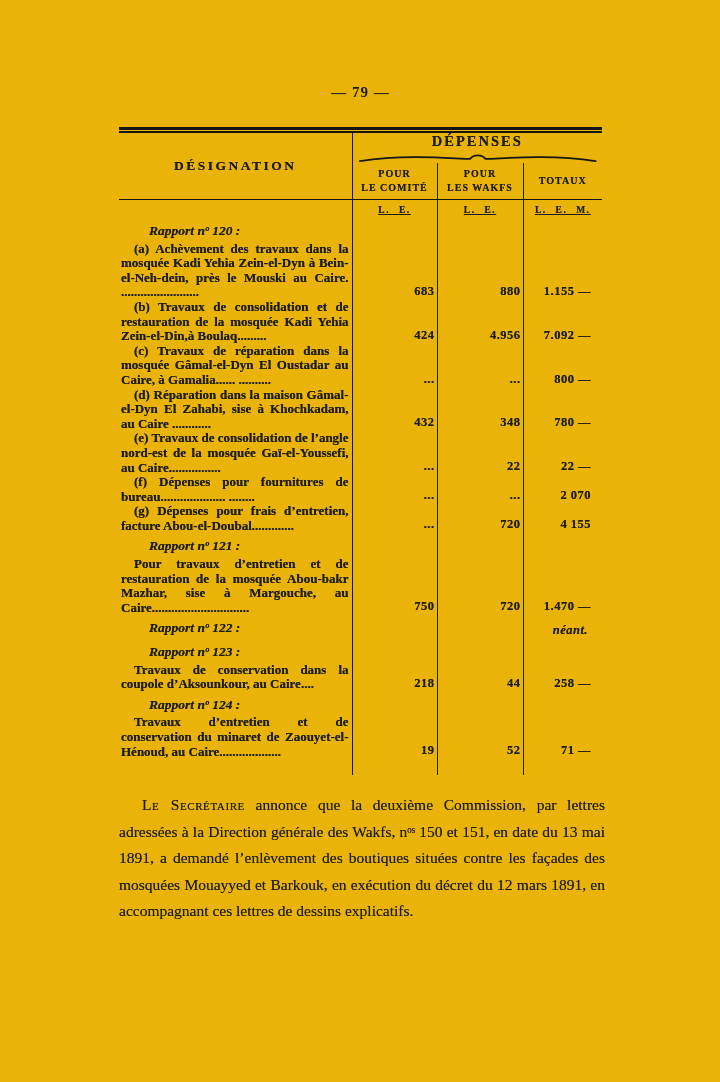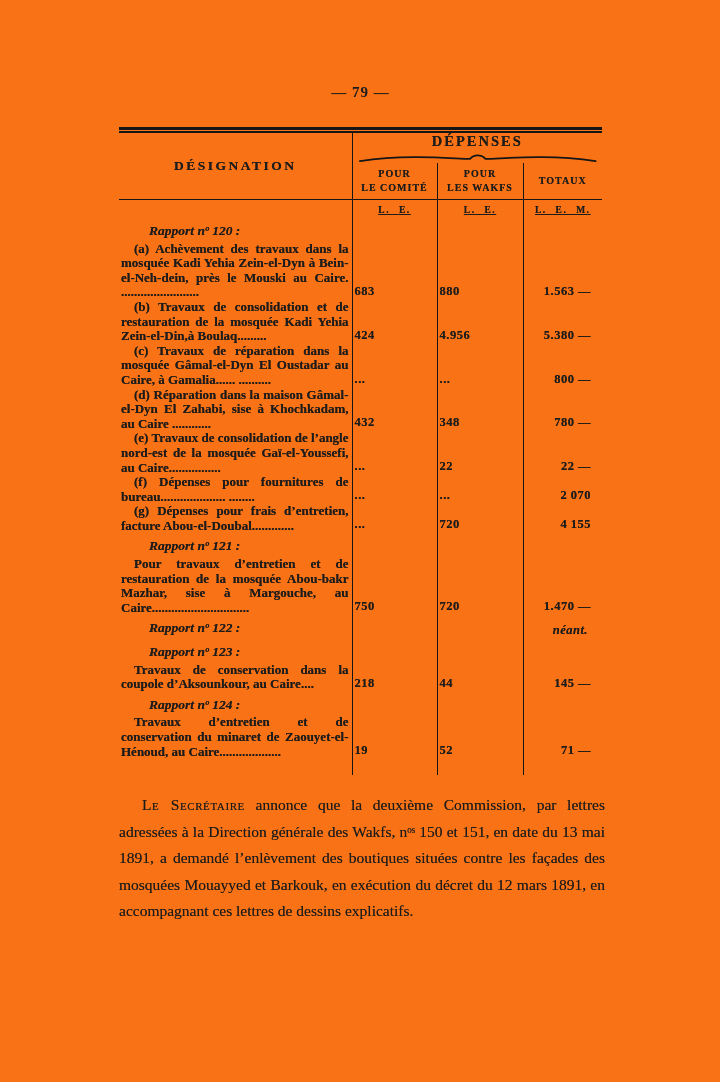--- a/index.html
+++ b/index.html
@@ -1,21 +1,21 @@
 <!DOCTYPE html>
 <html><head>
 <meta charset="utf-8">
 <style>
   * { margin: 0; padding: 0; box-sizing: border-box; }
   html, body { background: #e8e8e8; }
   .page {
     position: relative;
     width: 720px;
     height: 1082px;
-    background: #f97316;
+    background: #eab308;
     color: #1c1c1c;
     font-family: "Liberation Serif", "DejaVu Serif", serif;
     overflow: hidden;
   }
   .content {
     position: absolute;
     left: 119px;
     top: 0;
     width: 483px;
   }
@@ -93,21 +93,21 @@
   td.des.item { text-indent: 13px; }
   td.des.rap {
     font-style: italic;
     font-size: 13.5px;
     padding-left: 30px;
     padding-top: 6px;
     padding-bottom: 3px;
   }
   td.num {
     font-size: 12.5px;
-    text-align: left;
+    text-align: right;
     padding: 0 2px 1px 2px;
     letter-spacing: .5px;
   }
   td.tot {
     font-size: 12.5px;
     text-align: right;
     padding: 0 11px 1px 2px;
     letter-spacing: .5px;
     white-space: nowrap;
   }
@@ -172,27 +172,27 @@
         <tr>
           <td class="des rap b-right">Rapport nᵒ 120 :</td>
           <td class="num"></td>
           <td class="num b-left"></td>
           <td class="tot b-left"></td>
         </tr>
         <tr>
           <td class="des item b-right">(a) Achèvement des travaux dans la mosquée Kadi Yehia Zein-el-Dyn à Bein-el-Neh-dein, près le Mouski au Caire. ........................</td>
           <td class="num">683</td>
           <td class="num b-left">880</td>
-          <td class="tot b-left">1.563 —</td>
+          <td class="tot b-left">1.155 —</td>
         </tr>
         <tr>
           <td class="des item b-right">(b) Travaux de consolidation et de restauration de la mosquée Kadi Yehia Zein-el-Din,à Boulaq.........</td>
           <td class="num">424</td>
           <td class="num b-left">4.956</td>
-          <td class="tot b-left">5.380 —</td>
+          <td class="tot b-left">7.092 —</td>
         </tr>
         <tr>
           <td class="des item b-right">(c) Travaux de réparation dans la mosquée Gâmal-el-Dyn El Oustadar au Caire, à Gamalia...... ..........</td>
           <td class="num">...</td>
           <td class="num b-left">...</td>
           <td class="tot b-left">800 —</td>
         </tr>
         <tr>
           <td class="des item b-right">(d) Réparation dans la maison Gâmal-el-Dyn El Zahabi, sise à Khochkadam, au Caire ............</td>
           <td class="num">432</td>
@@ -238,21 +238,21 @@
         <tr>
           <td class="des rap b-right">Rapport nᵒ 123 :</td>
           <td class="num"></td>
           <td class="num b-left"></td>
           <td class="tot b-left"></td>
         </tr>
         <tr>
           <td class="des item b-right">Travaux de conservation dans la coupole d’Aksounkour, au Caire....</td>
           <td class="num">218</td>
           <td class="num b-left">44</td>
-          <td class="tot b-left">145 —</td>
+          <td class="tot b-left">258 —</td>
         </tr>
         <tr>
           <td class="des rap b-right">Rapport nᵒ 124 :</td>
           <td class="num"></td>
           <td class="num b-left"></td>
           <td class="tot b-left"></td>
         </tr>
         <tr>
           <td class="des item b-right">Travaux d’entretien et de conservation du minaret de Zaouyet-el-Hénoud, au Caire...................</td>
           <td class="num">19</td>

